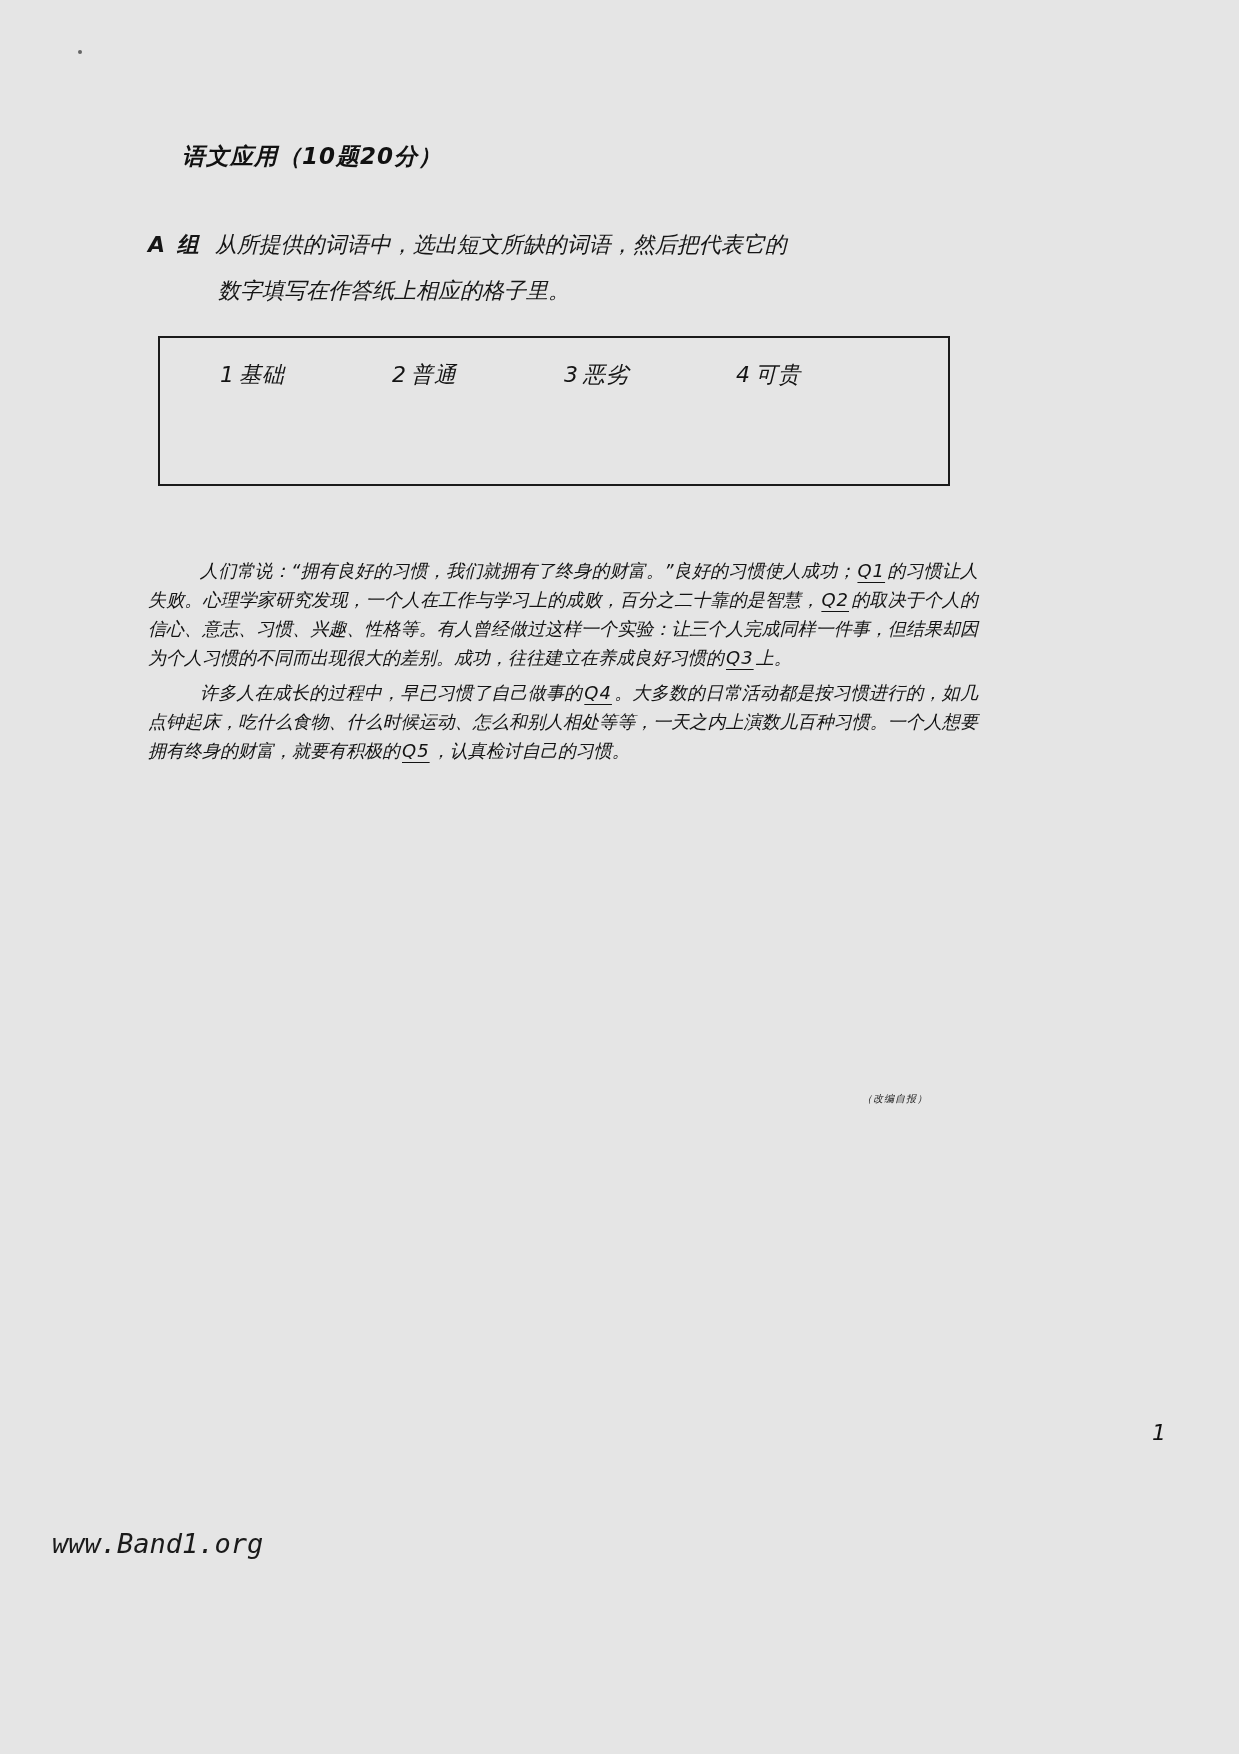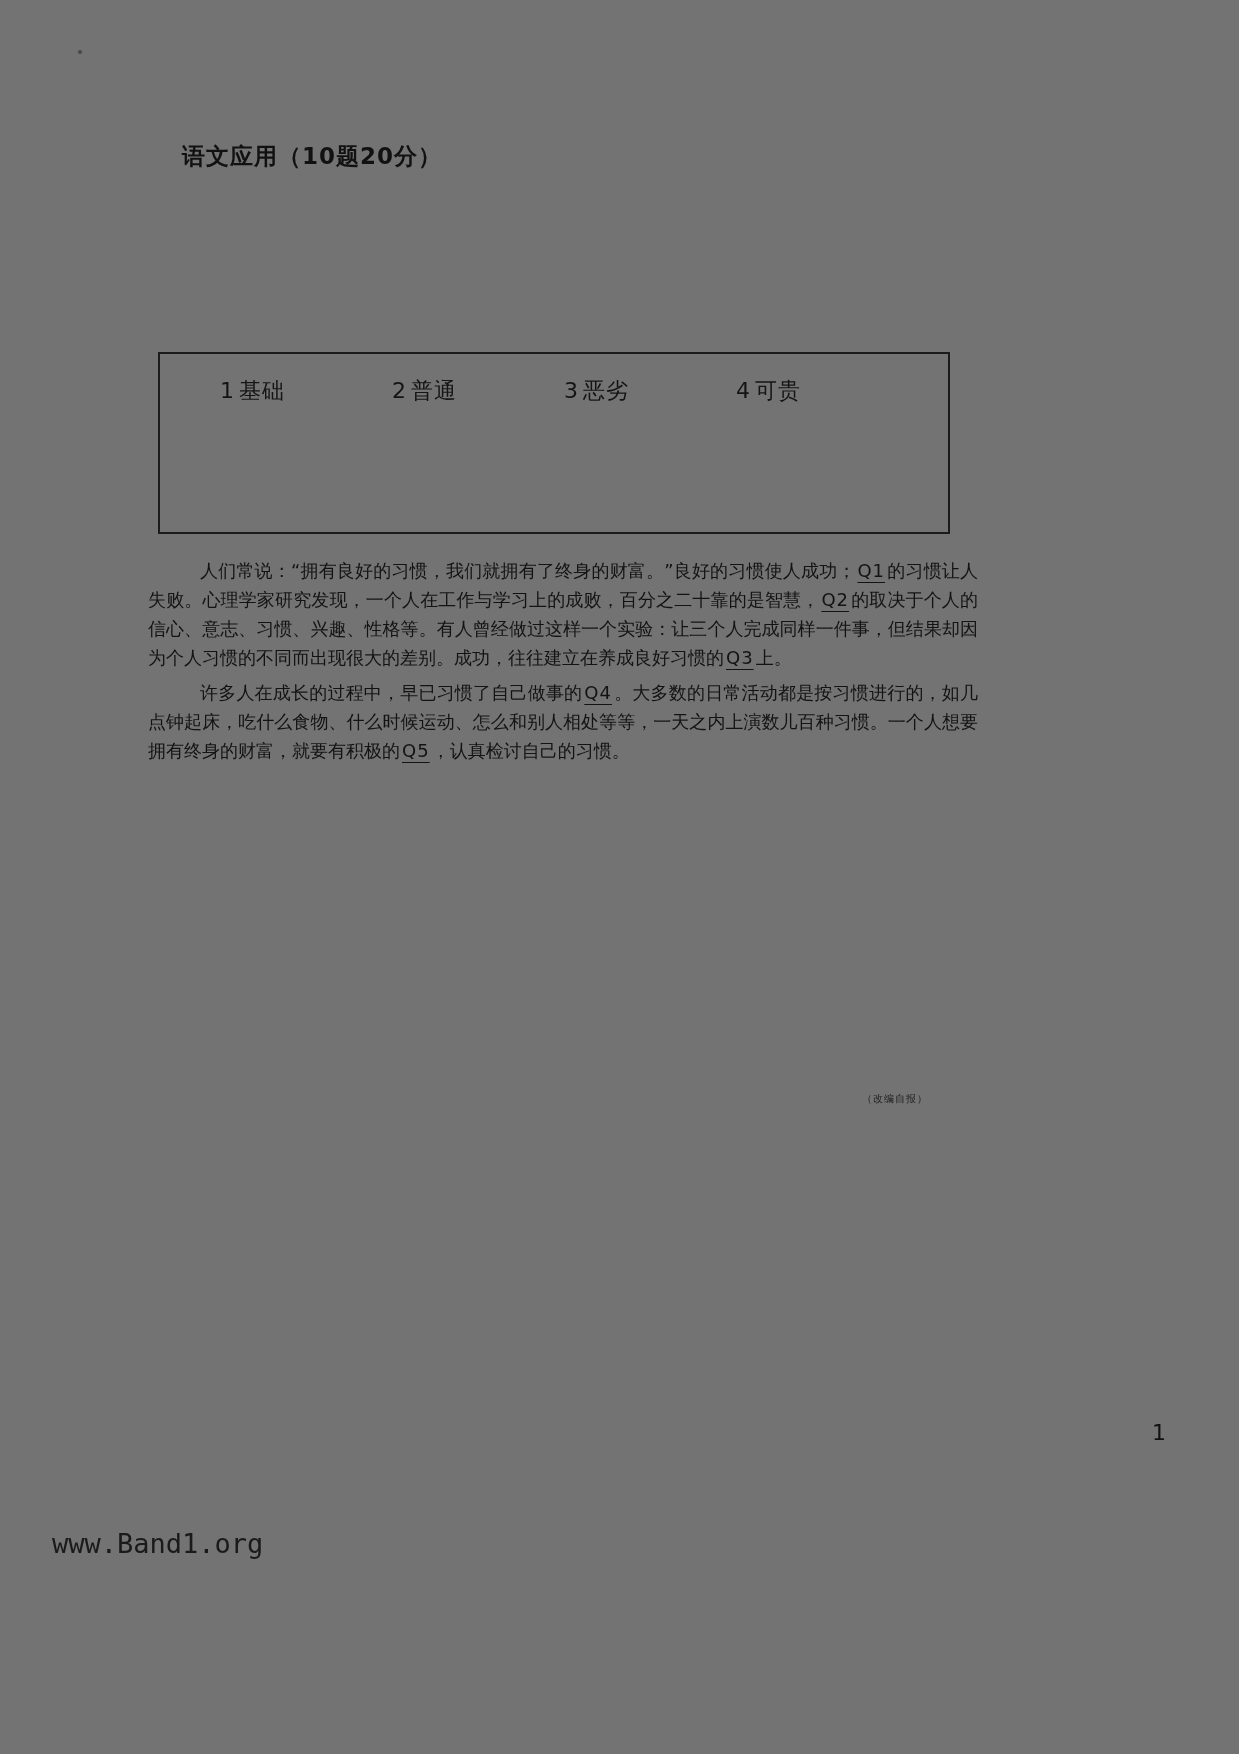--- a/index.html
+++ b/index.html
@@ -13,21 +13,22 @@
     position: relative;
     font-family: "DejaVu Sans", sans-serif;
     color: #141414;
     overflow: hidden;
   }
 
   
   .page {
     position: absolute;
     inset: 0;
-    background: #737373;
+    background: #e5e5e5;
+    font-style: italic;
   }
 
   .speck {
     position: absolute;
     width: 4px;
     height: 4px;
     background: #3a3a3a;
     border-radius: 50%;
     top: 50px;
     left: 78px;
@@ -62,24 +63,23 @@
     display: block;
     margin-left: 70px;
   }
 
   
   .wordbank {
     position: absolute;
     top: 336px;
     left: 158px;
     width: 792px;
-    height: 182px;
+    height: 150px;
     border: 2px solid #1b1b1b;
     box-sizing: border-box;
-    margin-top: 16px;
   }
   .wordbank-inner {
     position: absolute;
     inset: 0;
     padding: 22px 40px 0 60px;
     box-sizing: border-box;
   }
   .wb-row {
     display: flex;
     height: 58px;
@@ -147,20 +147,24 @@
 </style>
 </head>
 <body>
 
 <div class="page">
 
   <div class="speck"></div>
 
   <div class="section-title">语文应用（10题20分）</div>
 
+  <div class="instr">
+    <span class="lead">A 组</span><span>从所提供的词语中，选出短文所缺的词语，然后把代表它的</span>
+    <span class="l2">数字填写在作答纸上相应的格子里。</span>
+  </div>
 
   <div class="wordbank">
     <div class="wordbank-inner">
       <div class="wb-row">
         <div class="wb-cell">
           <span class="wb-num">1</span><span>基础</span>
         </div>
         <div class="wb-cell">
           <span class="wb-num">2</span><span>普通</span>
         </div>

